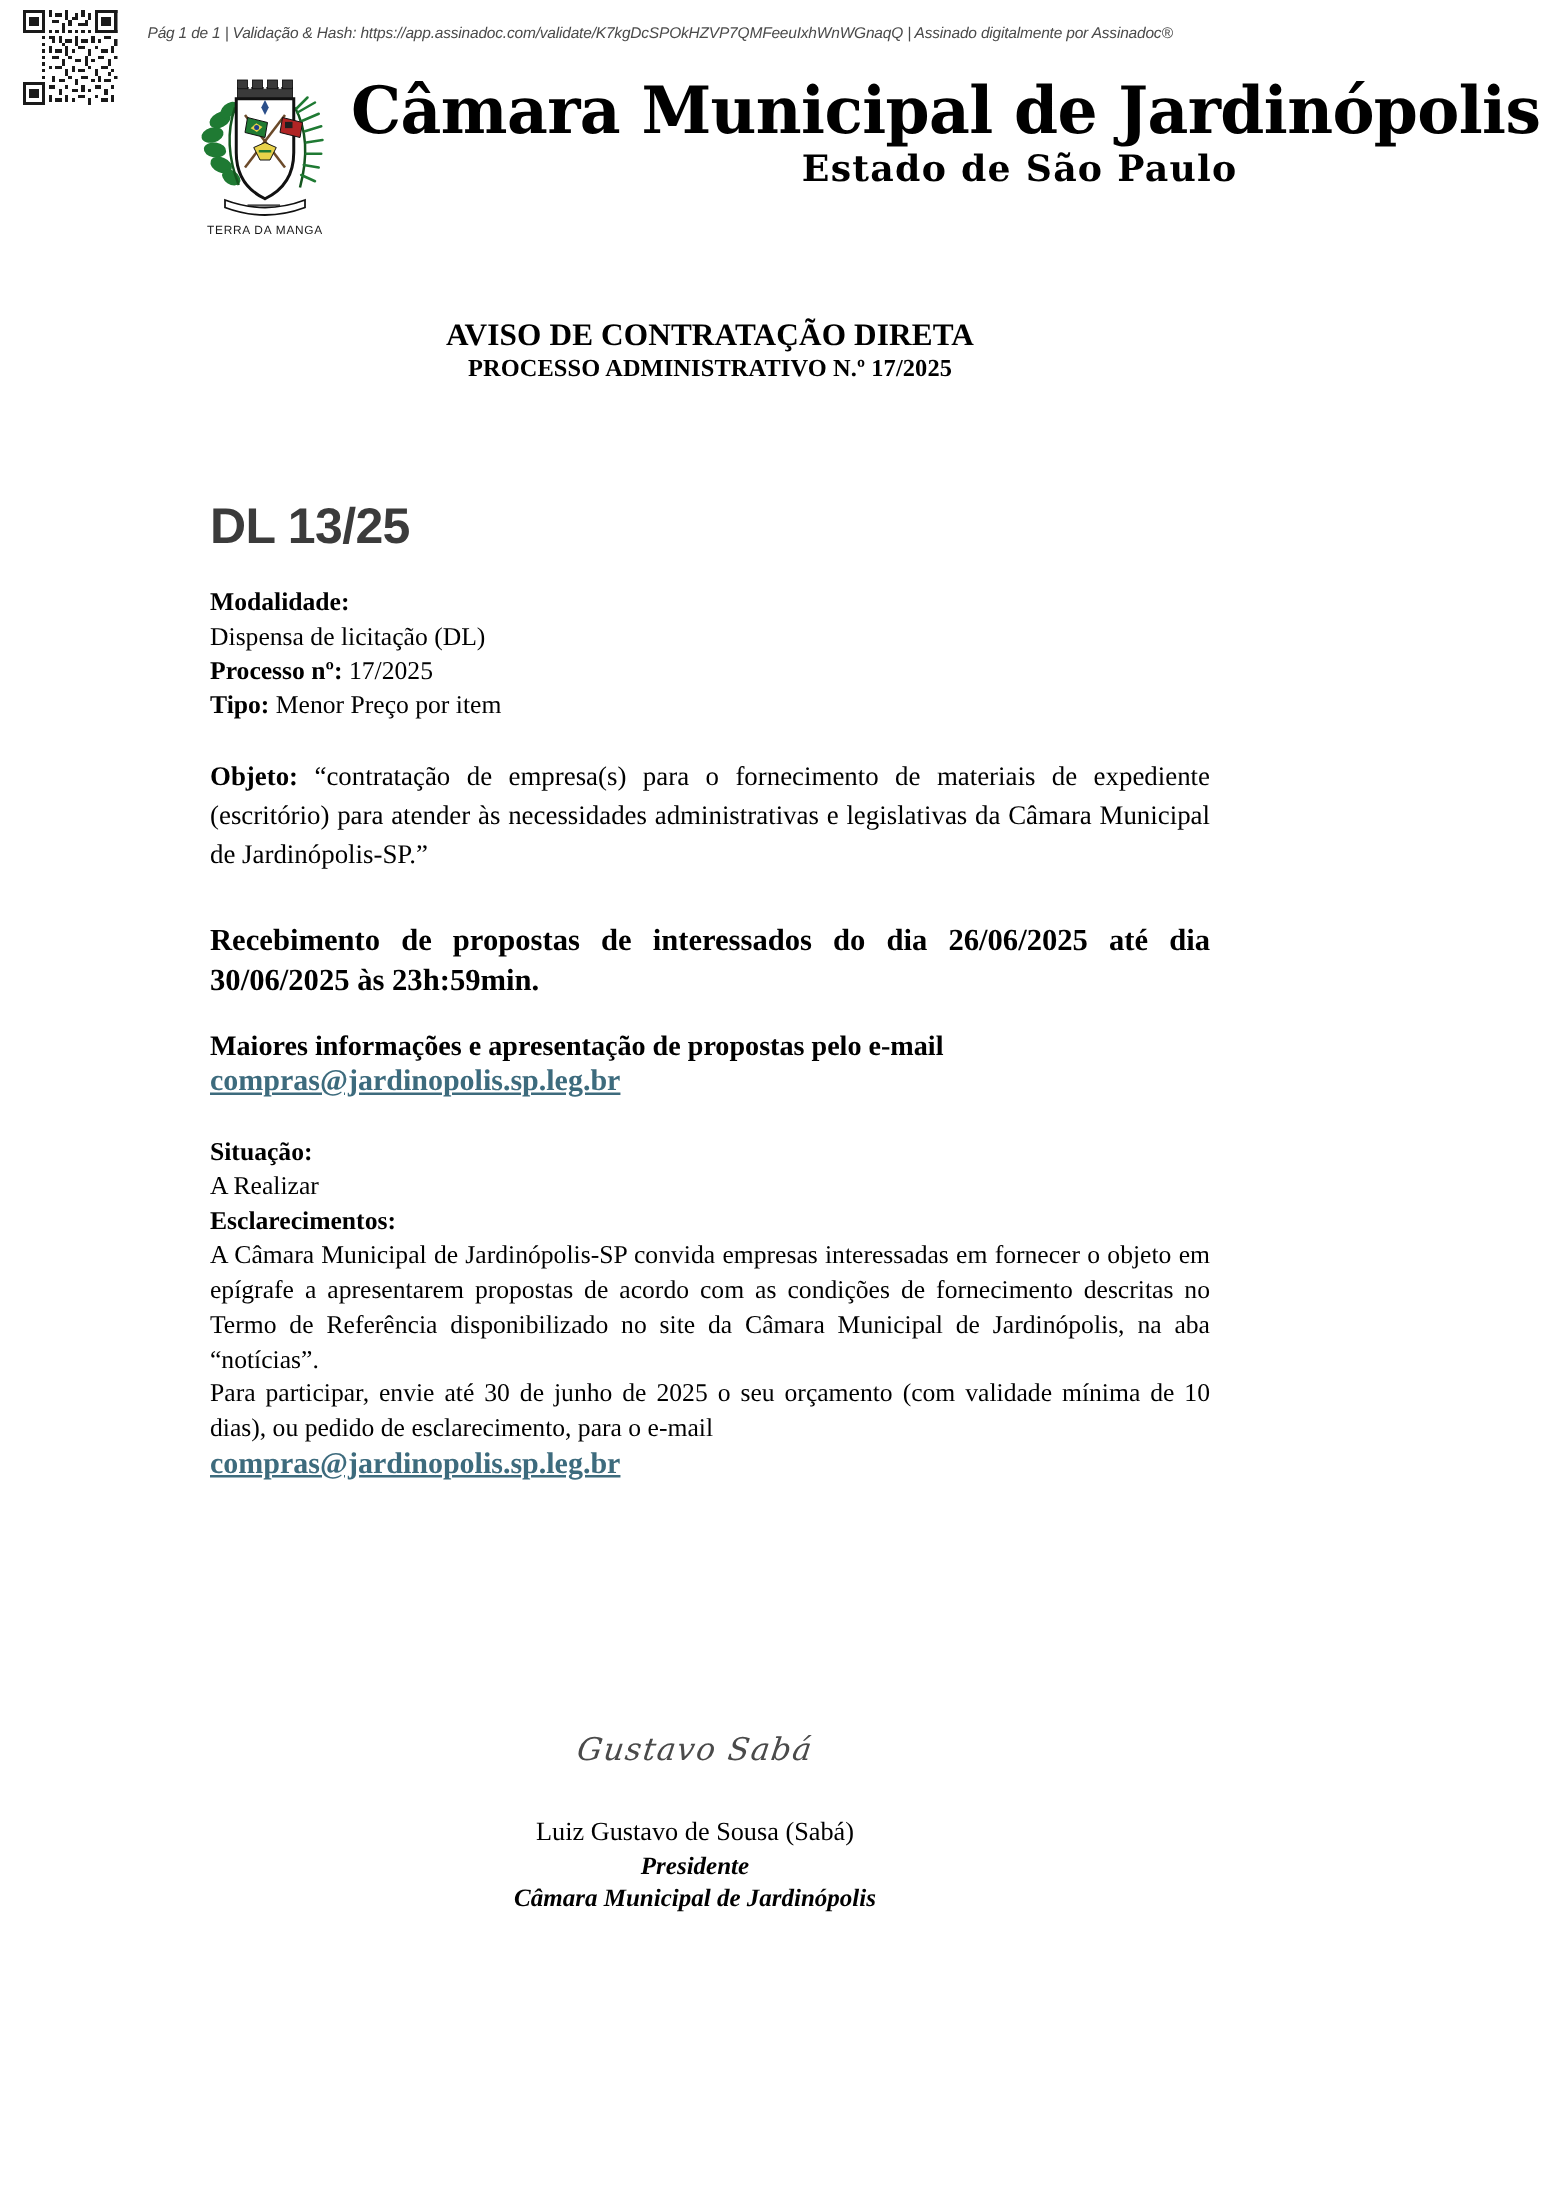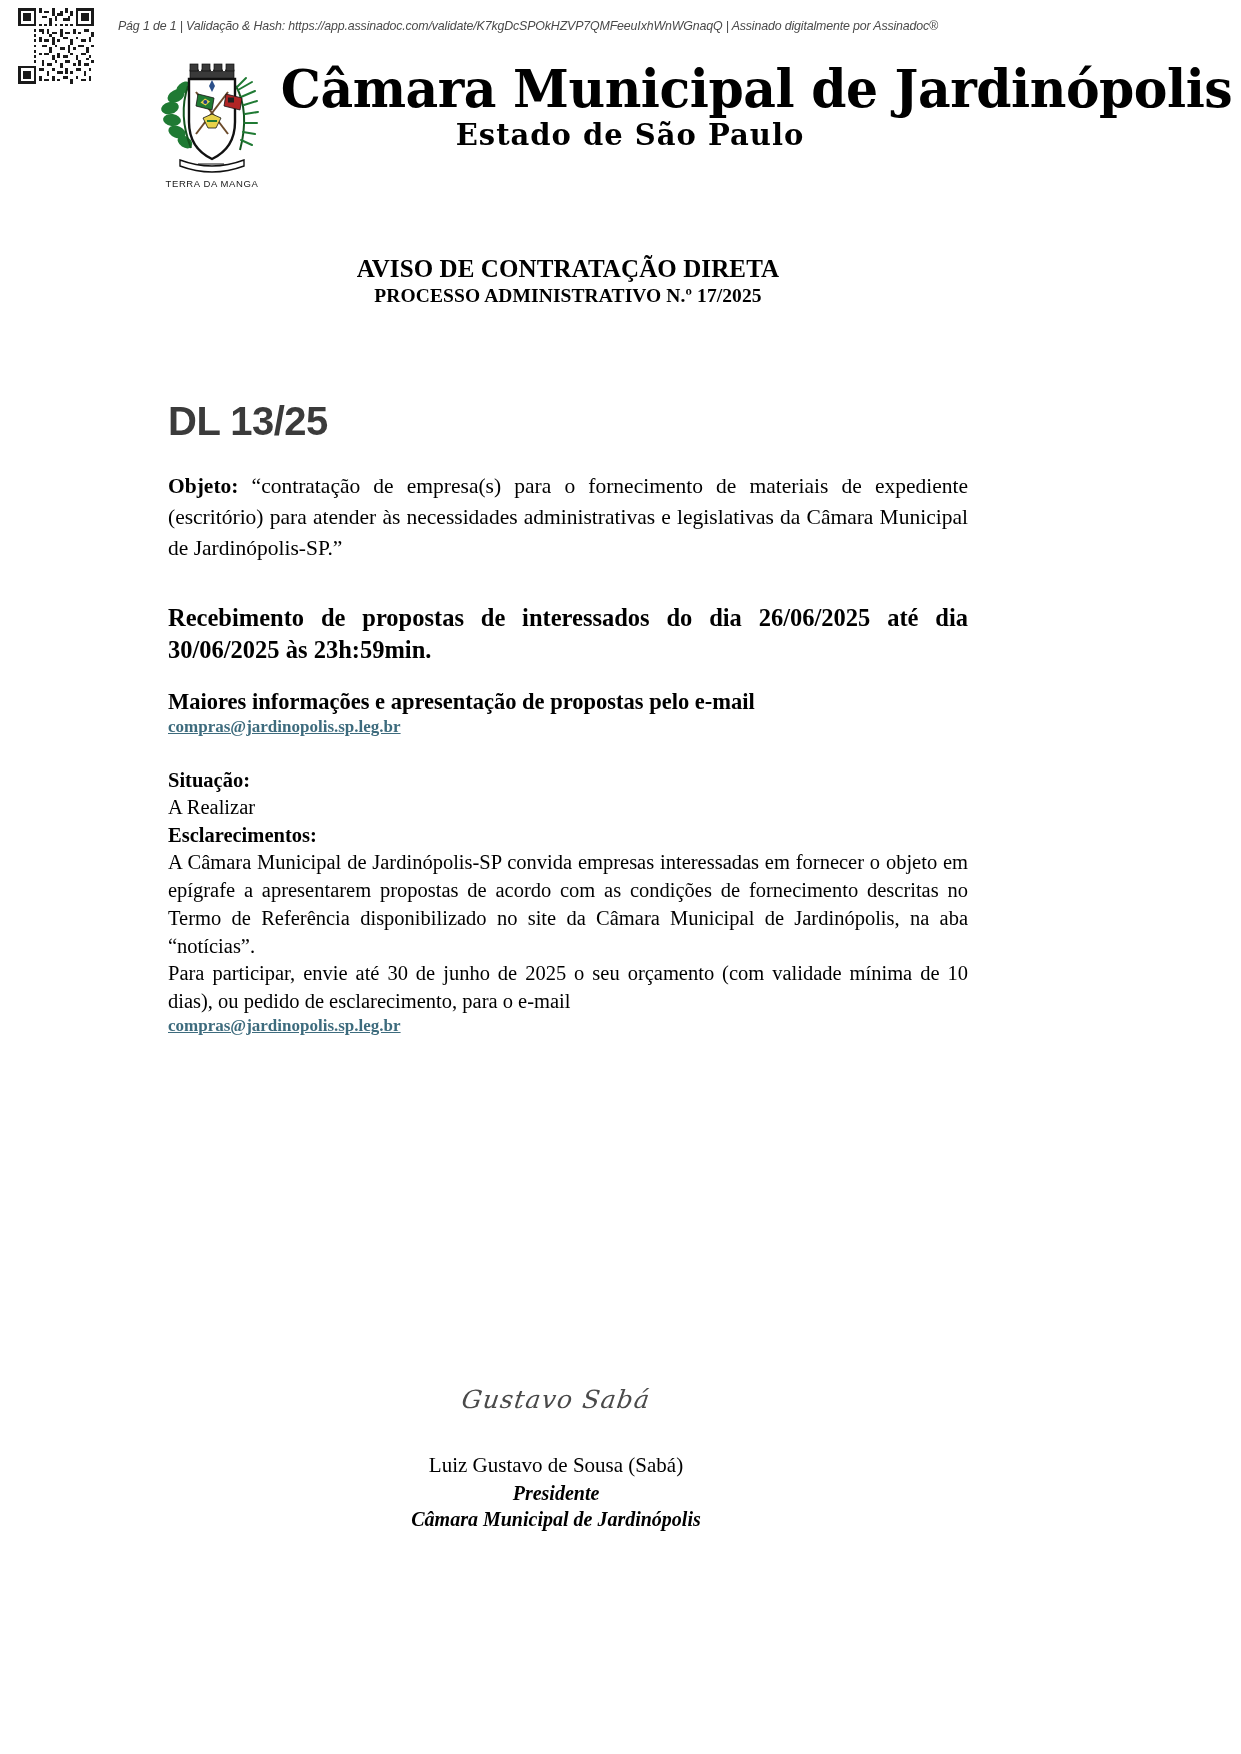--- a/index.html
+++ b/index.html
@@ -81,20 +81,21 @@
   }
   .lh-sub {
     font-family: "DejaVu Serif", "Liberation Serif", serif;
     font-weight: 700;
     font-size: 29px;
     line-height: 1.1;
     letter-spacing: 1px;
     margin-top: 4px;
     color: #000;
     white-space: nowrap;
+    text-align: right;
   }
 
   
   .doc {
     position: absolute;
     left: 168px;
     top: 255px;
     width: 800px;
   }
 
@@ -156,21 +157,21 @@
     font-weight: 700;
     line-height: 1.35;
     text-align: justify;
     text-align-last: left;
   }
 
   .mail-link {
     color: #3d6b7d;
     text-decoration: underline;
     font-weight: 700;
-    font-size: 17px;
+    font-size: 24px;
     display: inline-block;
     cursor: pointer;
   }
 
   .situacao-block {
     margin-top: 30px;
     font-size: 20.5px;
     line-height: 1.33;
   }
   .situacao-block .lbl { font-weight: 700; }
@@ -415,20 +416,36 @@
 
 <div class="doc">
 
   <div class="title-block">
     <div class="doc-title">AVISO DE CONTRATAÇÃO DIRETA</div>
     <div class="doc-subtitle">PROCESSO ADMINISTRATIVO N.º 17/2025</div>
   </div>
 
   <div class="dl-heading">DL 13/25</div>
 
+  <div class="kv-block">
+    <div>
+      <span class="lbl">Modalidade:</span>
+    </div>
+    <div>
+      <span>Dispensa de licitação (DL)</span>
+    </div>
+    <div>
+      <span class="lbl">Processo nº:</span>
+      <span>17/2025</span>
+    </div>
+    <div>
+      <span class="lbl">Tipo:</span>
+      <span>Menor Preço por item</span>
+    </div>
+  </div>
 
   <div class="objeto">
     <span class="lbl">Objeto:</span>
     <span>“contratação de empresa(s) para o fornecimento de materiais de expediente (escritório) para atender às necessidades administrativas e legislativas da Câmara Municipal de Jardinópolis-SP.”</span>
   </div>
 
   <div class="recebimento">Recebimento de propostas de interessados do dia 26/06/2025 até dia 30/06/2025 às 23h:59min.</div>
 
   <div class="maiores">Maiores informações e apresentação de propostas pelo e-mail</div>
 

